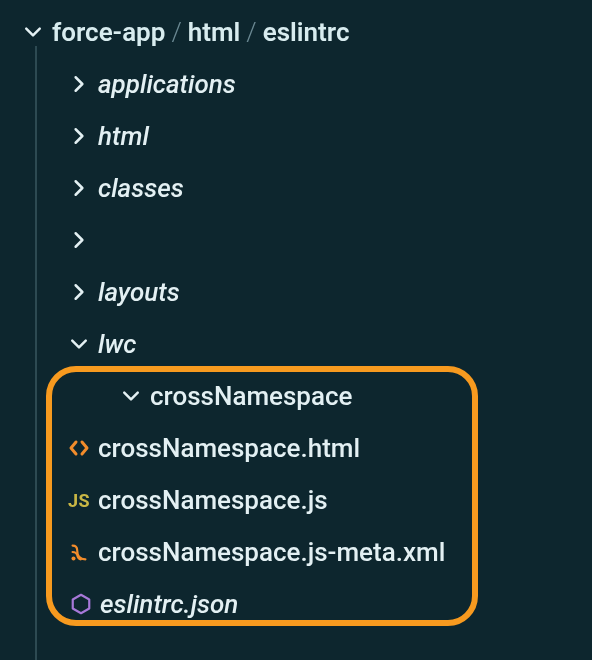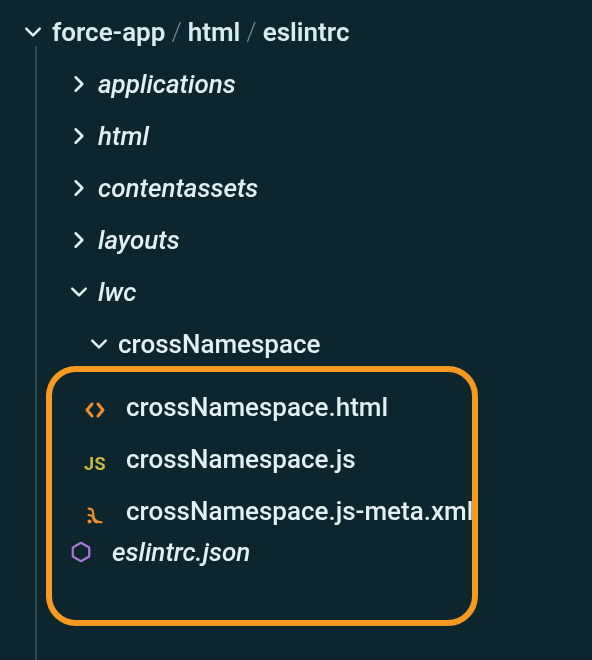--- a/index.html
+++ b/index.html
@@ -29,30 +29,30 @@
     align-items: center;
     flex: none;
     margin-right: 6px;
   }
   .iconcell {
     width: 30px;
     display: inline-flex;
     justify-content: center;
     align-items: center;
     flex: none;
-    margin-right: 16px;
+    margin-right: 4px;
   }
   .breadcrumb { display: flex; align-items: baseline; }
   .sep { color: #6b8993; margin: 0 6px; font-weight: 300; }
   .crumb { color: #d8ecef; font-weight: 600; }
 
   
   .lvl1 { padding-left: 66px; font-style: italic; }
-  .lvl2 { padding-left: 86px; }
-  .lvl3 { padding-left: 80px; align-items: flex-end; }
+  .lvl2 { padding-left: 118px; }
+  .lvl3 { padding-left: 64px; }
 
   
   .annotation-box {
     position: absolute;
     left: 46px;
     right: 6px;
     top: 366px;
     height: 260px;
     border: 6px solid #f79a1f;
     border-radius: 30px;
@@ -112,28 +112,35 @@
 
     <div class="row lvl1">
       <span class="arrow">
         <svg width="18" height="18" viewBox="0 0 16 16">
             <path d="M5 2 L11 8 L5 14" fill="none" stroke="#e3f0f3" stroke-width="2.2" stroke-linecap="round" stroke-linejoin="round"></path>
           </svg>
       </span>
       <span class="label">html</span>
     </div>
 
-
-    <div class="row lvl1">
-      <span class="arrow">
-        <svg width="18" height="18" viewBox="0 0 16 16">
-            <path d="M5 2 L11 8 L5 14" fill="none" stroke="#e3f0f3" stroke-width="2.2" stroke-linecap="round" stroke-linejoin="round"></path>
-          </svg>
-      </span>
-      <span class="label">contentassets</span>
+    <div class="row lvl1">
+      <span class="arrow">
+        <svg width="18" height="18" viewBox="0 0 16 16">
+            <path d="M5 2 L11 8 L5 14" fill="none" stroke="#e3f0f3" stroke-width="2.2" stroke-linecap="round" stroke-linejoin="round"></path>
+          </svg>
+      </span>
+      <span class="label">classes</span>
+    </div>
+
+    <div class="row lvl1">
+      <span class="arrow">
+        <svg width="18" height="18" viewBox="0 0 16 16">
+            <path d="M5 2 L11 8 L5 14" fill="none" stroke="#e3f0f3" stroke-width="2.2" stroke-linecap="round" stroke-linejoin="round"></path>
+          </svg>
+      </span>
     </div>
 
 
     <div class="row lvl1">
       <span class="arrow">
         <svg width="18" height="18" viewBox="0 0 16 16">
             <path d="M5 2 L11 8 L5 14" fill="none" stroke="#e3f0f3" stroke-width="2.2" stroke-linecap="round" stroke-linejoin="round"></path>
           </svg>
       </span>
       <span class="label">layouts</span>

